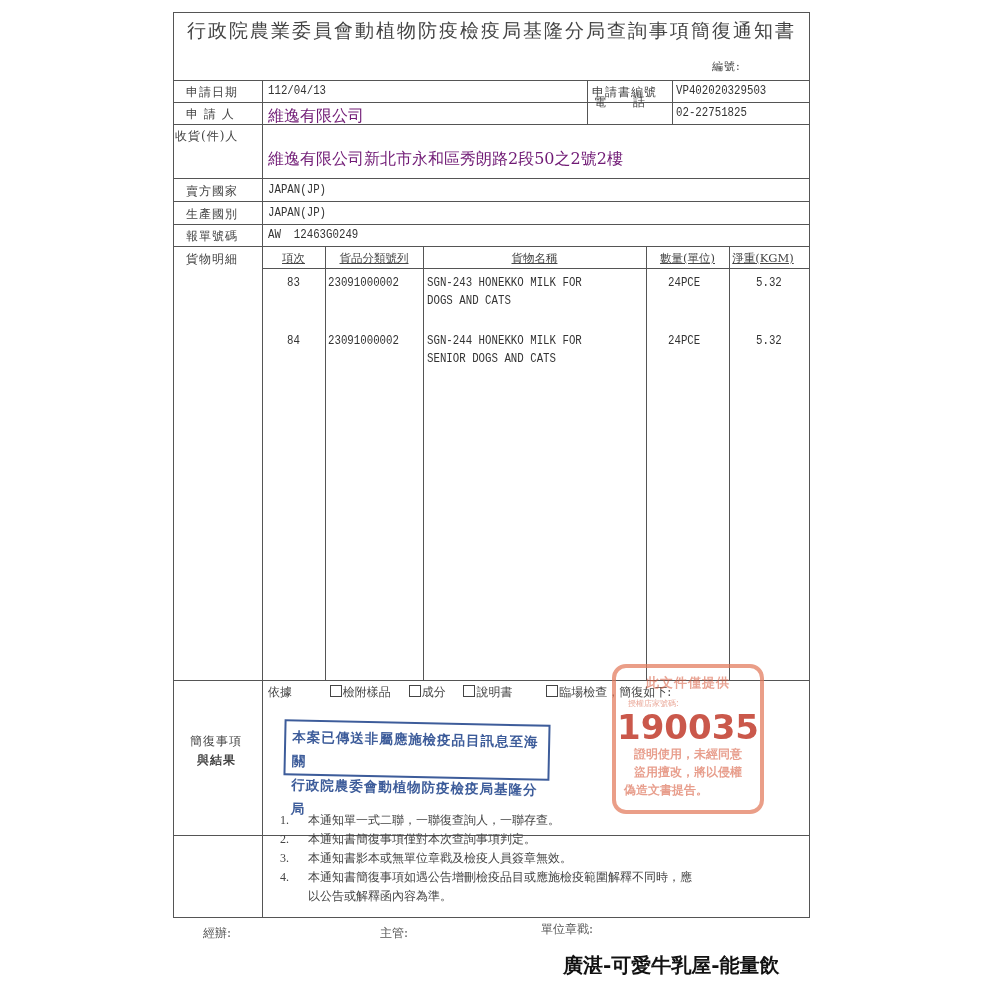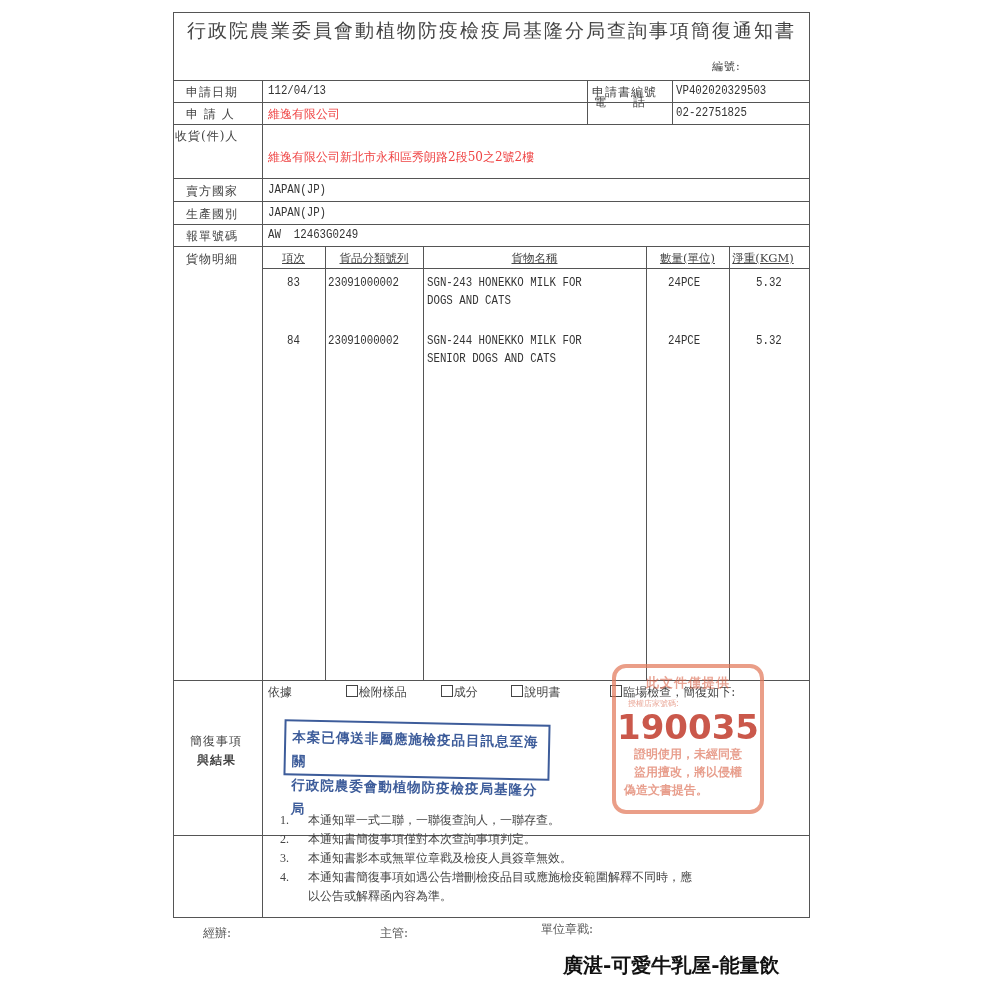--- a/index.html
+++ b/index.html
@@ -6,26 +6,26 @@
   body { width:1000px; height:1000px; position:relative; overflow:hidden;
          font-family: "DejaVu Serif", "Liberation Serif", serif; color:#3a3a3a; }
   .line-h { position:absolute; height:1px; background:#555; }
   .line-v { position:absolute; width:1px; background:#555; }
   .frame { position:absolute; left:173px; top:12px; width:637px; height:906px;
            border:1.5px solid #555; box-sizing:border-box; }
   .title { position:absolute; left:173px; top:18px; width:637px; text-align:center;
            font-size:19px; letter-spacing:2px; color:#444; }
   .lbl { position:absolute; font-size:12px; color:#444; letter-spacing:1px; white-space:nowrap; }
   .val { position:absolute; font-family:"Liberation Sans Narrow","Liberation Mono", monospace; font-size:12.5px; color:#333; white-space:nowrap; transform:scaleX(0.86); transform-origin:left center; }
-  .valz { position:absolute; font-size:12px; color:#ef4444; white-space:nowrap; }
+  .valz { position:absolute; font-size:16px; color:#701a75; white-space:nowrap; }
   .cell { position:absolute; font-family:"Liberation Mono", monospace; font-size:12.5px; color:#333; white-space:pre; transform:scaleX(0.86); transform-origin:left top; line-height:18px; }
   .hdr { position:absolute; font-size:11.5px; color:#444; white-space:nowrap; text-align:center;text-decoration:underline; }
   .chk { display:inline-block; width:10px; height:10px; border:1px solid #444; vertical-align:-1px; margin-right:1px; }
   .basis { position:absolute; left:268px; top:684px; font-size:12px; color:#444; white-space:nowrap; }
-  .basis span.item { margin-right:14px;margin-left:16px; }
+  .basis span.item { margin-right:14px; }
   .blue-stamp { position:absolute; left:284px; top:722px; width:266px; height:56px;
                 border:2px solid #3d5c9a; transform:rotate(1.2deg); color:#3d5c9a;
                 font-size:13.5px; font-weight:bold; letter-spacing:1px; box-sizing:border-box; padding:3px 6px; line-height:24px; }
   .red-stamp { position:absolute; left:612px; top:664px; width:152px; height:150px;
                border:4px solid rgba(226,120,90,0.72); border-radius:14px; box-sizing:border-box;
                text-align:center; color:rgba(215,90,60,0.78); font-family:"DejaVu Sans", sans-serif; }
   .red-stamp .top { font-size:13px; margin-top:6px; opacity:.7; letter-spacing:1px; font-weight:bold; }
   .red-stamp .small { font-size:8px; margin-top:6px; text-align:left; padding-left:12px; opacity:.7; }
   .red-stamp .num { font-size:34px; font-weight:bold; line-height:36px; color:rgba(196,70,55,0.9); }
   .red-stamp .warn { font-size:12px; font-weight:bold; line-height:18px; opacity:.75; }

